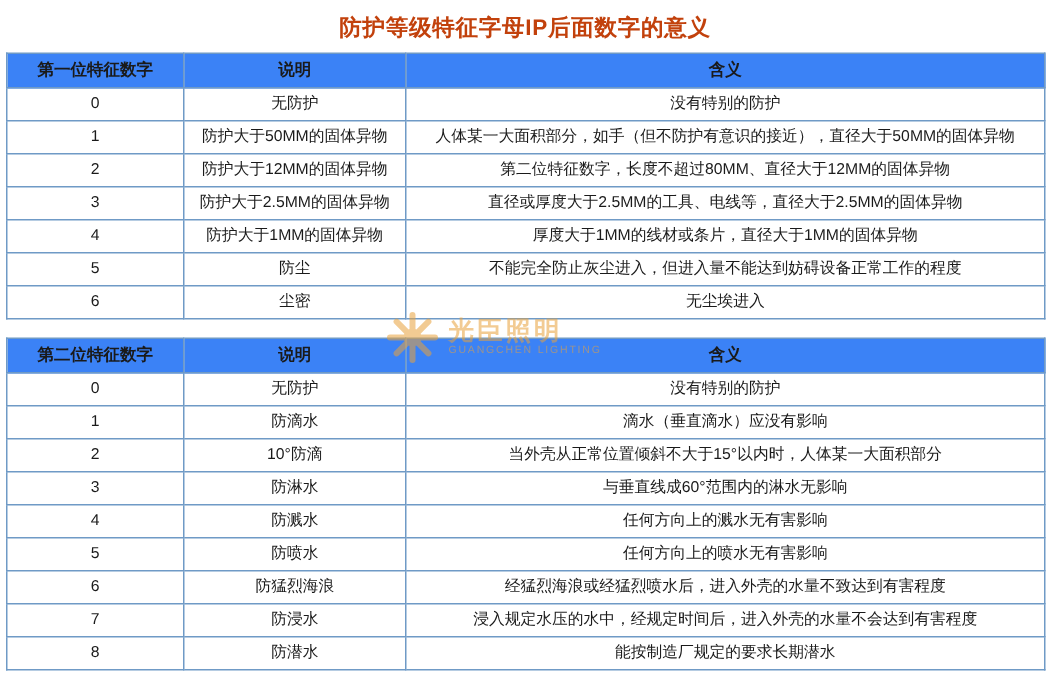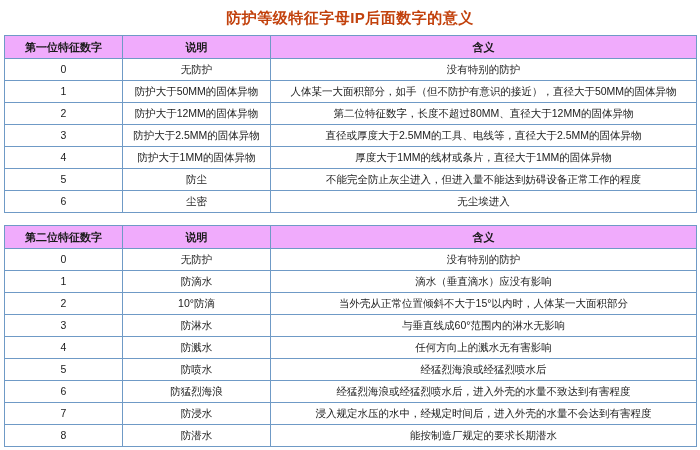--- a/index.html
+++ b/index.html
@@ -43,21 +43,21 @@
     font-size: 10.5px;
     text-align: center;
     vertical-align: middle;
     padding: 0;
     height: 21px;
     line-height: 1.15;
     color: #1a1a1a;
     font-weight: normal;
   }
   table.ip-table thead th {
-    background: #f0abfc;
+    background: #3b82f6;
     font-weight: bold;
     font-size: 11px;
     height: 22px;
   }
   .col-a { width: 118px; }
   .col-b { width: 148px; }
   .col-c { width: 426px; }
 
   .gap {
     height: 12px;
@@ -209,34 +209,51 @@
         <td>与垂直线成60°范围内的淋水无影响</td>
       </tr>
       <tr>
         <td>4</td>
         <td>防溅水</td>
         <td>任何方向上的溅水无有害影响</td>
       </tr>
       <tr>
         <td>5</td>
         <td>防喷水</td>
-        <td>经猛烈海浪或经猛烈喷水后</td>
+        <td>任何方向上的喷水无有害影响</td>
       </tr>
       <tr>
         <td>6</td>
         <td>防猛烈海浪</td>
         <td>经猛烈海浪或经猛烈喷水后，进入外壳的水量不致达到有害程度</td>
       </tr>
       <tr>
         <td>7</td>
         <td>防浸水</td>
         <td>浸入规定水压的水中，经规定时间后，进入外壳的水量不会达到有害程度</td>
       </tr>
       <tr>
         <td>8</td>
         <td>防潜水</td>
         <td>能按制造厂规定的要求长期潜水</td>
       </tr>
     </tbody>
   </table>
 
+  <div class="watermark">
+    <div class="wm-mark">
+      <div class="ray" style="transform: rotate(0deg)"></div>
+      <div class="ray" style="transform: rotate(45deg)"></div>
+      <div class="ray" style="transform: rotate(90deg)"></div>
+      <div class="ray" style="transform: rotate(135deg)"></div>
+      <div class="ray" style="transform: rotate(180deg)"></div>
+      <div class="ray" style="transform: rotate(225deg)"></div>
+      <div class="ray" style="transform: rotate(270deg)"></div>
+      <div class="ray" style="transform: rotate(315deg)"></div>
+      <div class="core"></div>
+    </div>
+    <div class="wm-text">
+      <div class="wm-cn">光臣照明</div>
+      <div class="wm-en">GUANGCHEN LIGHTING</div>
+    </div>
+  </div>
 
 </div>
 
 </body></html>

